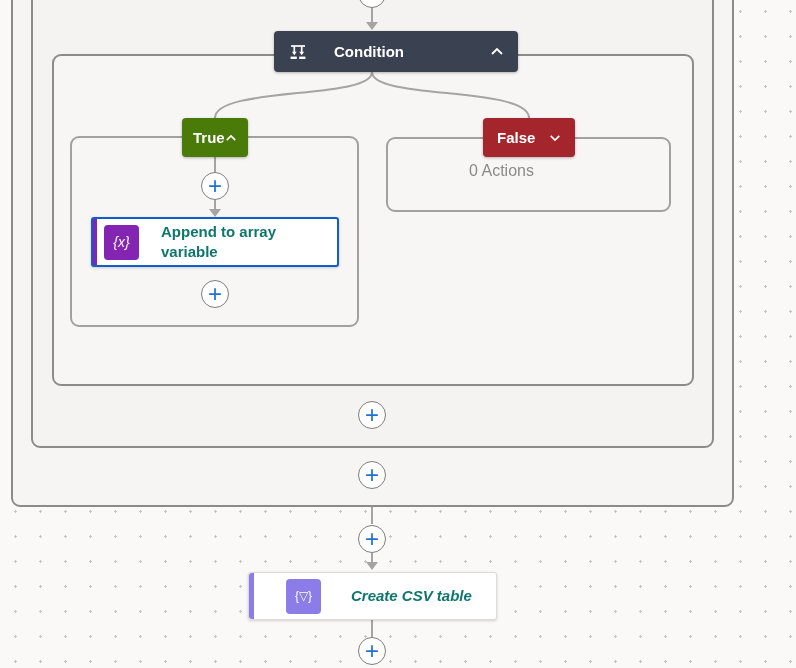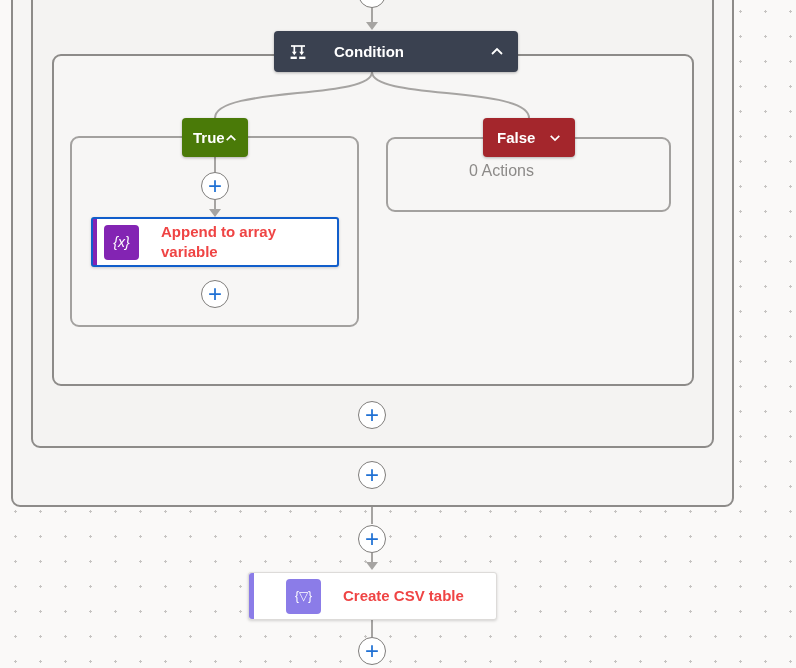--- a/index.html
+++ b/index.html
@@ -27,21 +27,21 @@
   .chev{margin-left:auto;display:flex;align-items:center;}
   .card{
     position:absolute;background:#fff;box-sizing:border-box;border-radius:3px;
     display:flex;align-items:center;cursor:pointer;
   }
   .accent{position:absolute;left:0;top:0;bottom:0;width:5px;border-radius:3px 0 0 3px;}
   .card-icon{
     flex:0 0 auto;width:35px;height:35px;border-radius:4px;color:#fff;
     display:flex;align-items:center;justify-content:center;font-size:14px;
   }
-  .card-label{font-weight:700;font-size:15px;color:#ef4444;line-height:20px;}
+  .card-label{font-weight:700;font-size:15px;color:#0f766e;line-height:20px;}
   .empty-text{position:absolute;color:#8c8a88;font-size:16px;text-align:center;}
   svg{display:block;}
 </style>
 </head>
 <body>
 
 <div id="canvas">
 
   <div class="scope" style="left:11px;top:-26px;width:723px;height:533px;background:#f6f5f4;"></div>
   <div class="scope" style="left:31px;top:-26px;width:683px;height:474px;background:#f4f3f2;"></div>
@@ -135,16 +135,16 @@
       <span>{x}</span>
     </div>
     <div class="card-label" style="margin-left:22px;width:150px;">Append to array variable</div>
   </div>
 
   <div class="card" style="left:248px;top:572px;width:249px;height:48px;border:1px solid #dddbd9;box-shadow:0 1px 3px rgba(0,0,0,.16);">
     <div class="accent" style="background:#8b7ce8;"></div>
     <div class="card-icon" style="background:#8b7ce8;margin-left:37px;font-size:12px;">
       <span>{▽}</span>
     </div>
-    <div class="card-label" style="margin-left:22px;white-space:nowrap;">Create CSV table</div>
+    <div class="card-label" style="margin-left:30px;white-space:nowrap;font-style:italic;">Create CSV table</div>
   </div>
 
 </div>
 
 </body></html>

